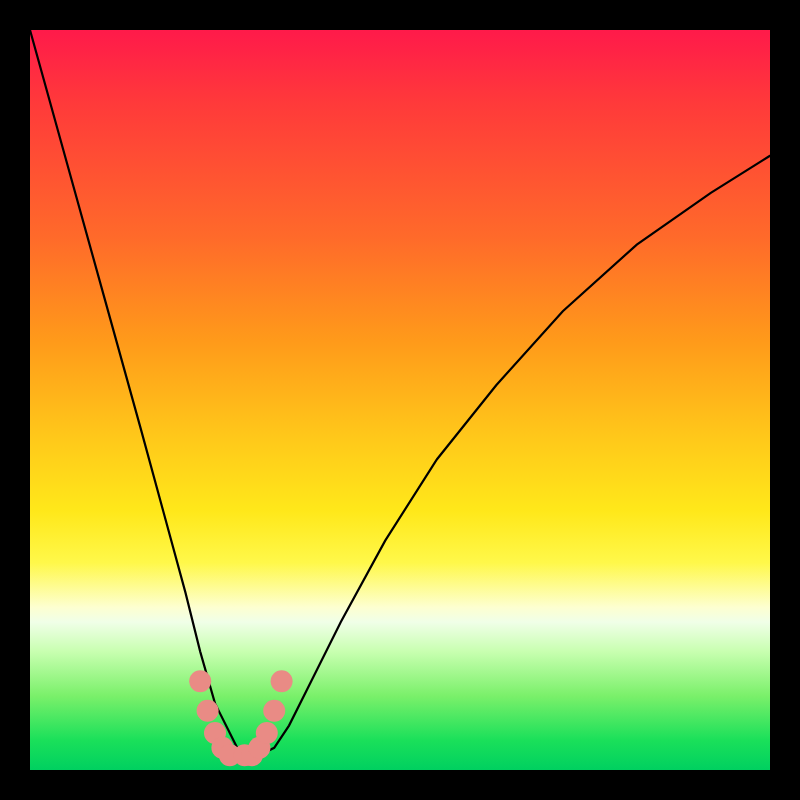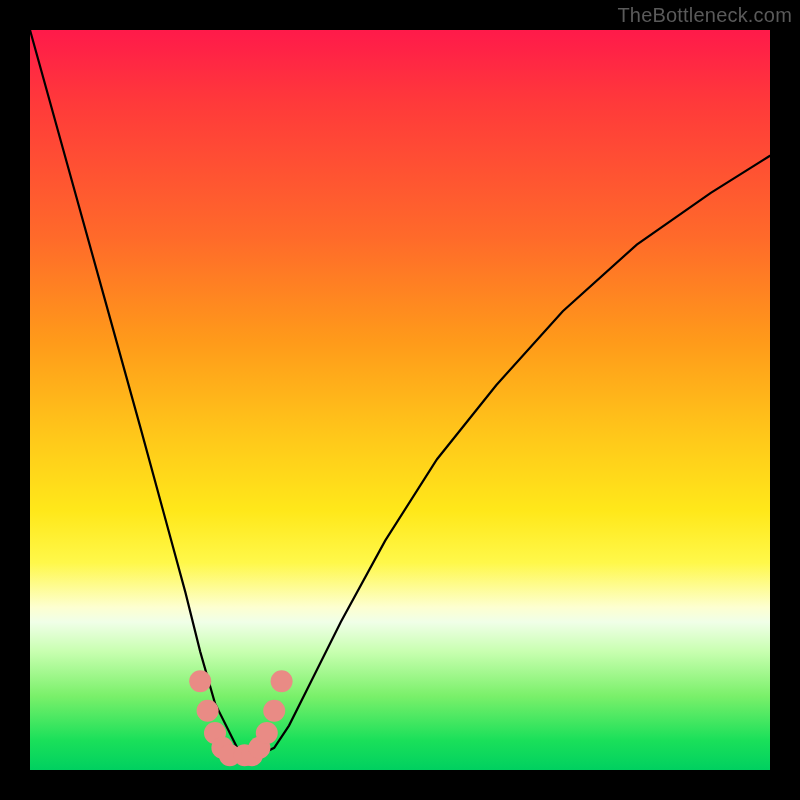--- a/index.html
+++ b/index.html
@@ -76,14 +76,13 @@
           <circle cx="199.8" cy="725.2" r="11" fill="#e98b85"></circle>
           <circle cx="214.6" cy="725.2" r="11" fill="#e98b85"></circle>
           <circle cx="222.0" cy="725.2" r="11" fill="#e98b85"></circle>
           <circle cx="229.4" cy="717.8" r="11" fill="#e98b85"></circle>
           <circle cx="236.8" cy="703.0" r="11" fill="#e98b85"></circle>
           <circle cx="244.2" cy="680.8" r="11" fill="#e98b85"></circle>
           <circle cx="251.6" cy="651.2" r="11" fill="#e98b85"></circle>
         </g>
     </svg>
   </div>
-  <div class="watermark">TheBottleneck.com</div>
 </div>
 
 </body></html>

